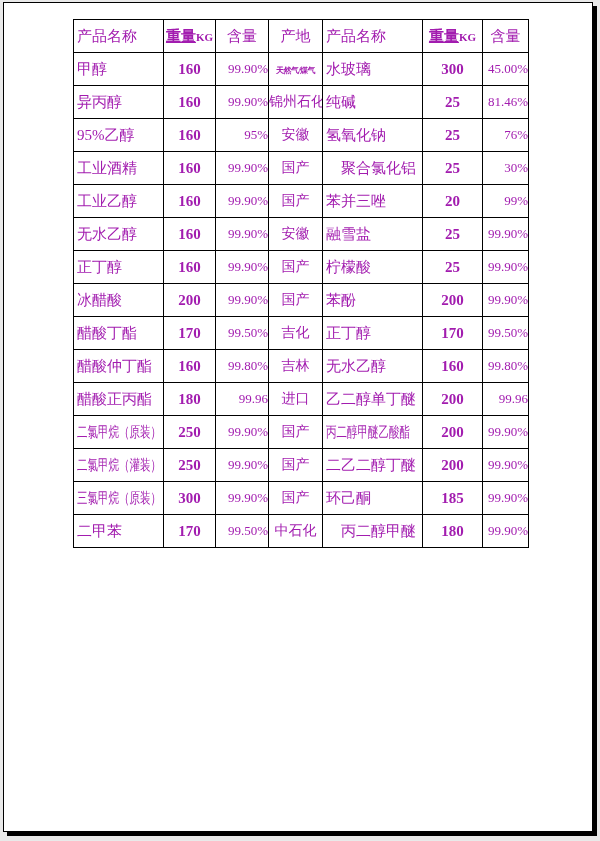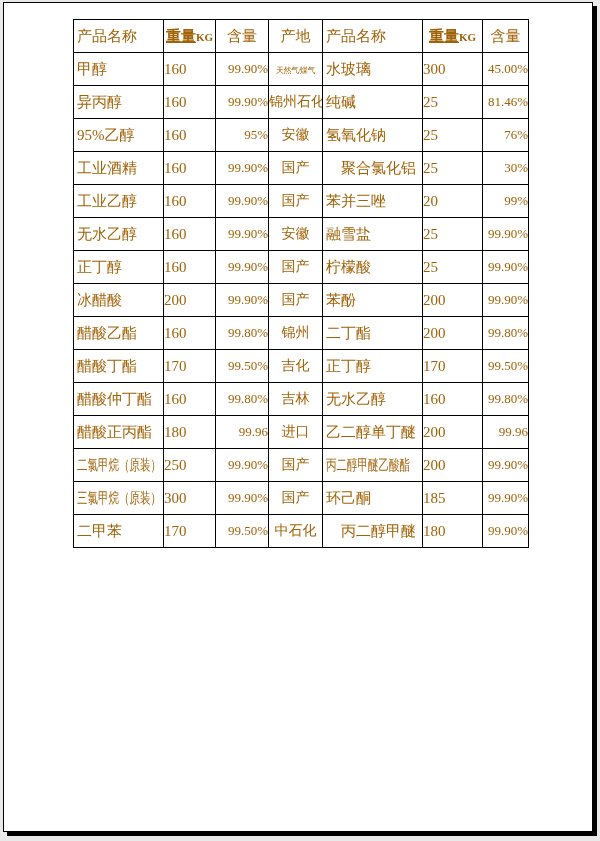--- a/index.html
+++ b/index.html
@@ -21,43 +21,43 @@
     font-weight:bold;
     color:#000;
     line-height:32px;
     white-space:nowrap;
   }
   table.product-table{
     border-collapse:collapse;
     table-layout:fixed;
     width:455px;
     margin:16px 0 0 69px;
-    color:#a16207;
+    color:#a21caf;
   }
   .product-table th,.product-table td{
     border:1px solid #000;
     height:32px;
     padding:0;
     overflow:hidden;
     white-space:nowrap;
     vertical-align:middle;
     background:#fff;
   }
   .product-table th{font-weight:normal;font-size:15px;}
   th.h-name{text-align:left;padding-left:3px;}
   th.h-center{text-align:center;}
   .wmain{font-weight:bold;text-decoration:underline;font-size:15px;}
   .wunit{font-weight:bold;font-size:11px;}
   td.c-name{text-align:left;padding-left:3px;font-size:15px;font-family:Liberation Serif, serif;}
-  td.c-weight{text-align:left;font-weight:normal;font-size:15px;}
+  td.c-weight{text-align:center;font-weight:bold;font-size:15px;}
   td.c-content{text-align:right;font-size:13px;}
   td.c-origin{text-align:center;font-size:14px;}
   td span{display:inline-block;}
   span.squeeze{transform:scaleX(0.70);transform-origin:0 50%;white-space:nowrap;}
-  span.tiny{font-size:8px;letter-spacing:-0.5px;}
+  span.tiny{font-size:8px;letter-spacing:-0.5px;font-weight:bold;}
 </style>
 </head>
 <body>
 
 <div class="page">
 
   <table class="product-table">
     <colgroup>
       <col style="width:90px">
         <col style="width:52px">
@@ -145,29 +145,20 @@
         <tr>
           <td class="c-name"><span>冰醋酸</span></td>
           <td class="c-weight"><span>200</span></td>
           <td class="c-content"><span>99.90%</span></td>
           <td class="c-origin"><span>国产</span></td>
           <td class="c-name"><span>苯酚</span></td>
           <td class="c-weight"><span>200</span></td>
           <td class="c-content"><span>99.90%</span></td>
         </tr>
         <tr>
-          <td class="c-name"><span>醋酸乙酯</span></td>
-          <td class="c-weight"><span>160</span></td>
-          <td class="c-content"><span>99.80%</span></td>
-          <td class="c-origin"><span>锦州</span></td>
-          <td class="c-name"><span>二丁酯</span></td>
-          <td class="c-weight"><span>200</span></td>
-          <td class="c-content"><span>99.80%</span></td>
-        </tr>
-        <tr>
           <td class="c-name"><span>醋酸丁酯</span></td>
           <td class="c-weight"><span>170</span></td>
           <td class="c-content"><span>99.50%</span></td>
           <td class="c-origin"><span>吉化</span></td>
           <td class="c-name"><span>正丁醇</span></td>
           <td class="c-weight"><span>170</span></td>
           <td class="c-content"><span>99.50%</span></td>
         </tr>
         <tr>
           <td class="c-name"><span>醋酸仲丁酯</span></td>
@@ -190,20 +181,29 @@
         <tr>
           <td class="c-name"><span class="squeeze">二氯甲烷（原装）</span></td>
           <td class="c-weight"><span>250</span></td>
           <td class="c-content"><span>99.90%</span></td>
           <td class="c-origin"><span>国产</span></td>
           <td class="c-name"><span class="squeeze">丙二醇甲醚乙酸酯</span></td>
           <td class="c-weight"><span>200</span></td>
           <td class="c-content"><span>99.90%</span></td>
         </tr>
         <tr>
+          <td class="c-name"><span class="squeeze">二氯甲烷（灌装）</span></td>
+          <td class="c-weight"><span>250</span></td>
+          <td class="c-content"><span>99.90%</span></td>
+          <td class="c-origin"><span>国产</span></td>
+          <td class="c-name"><span>二乙二醇丁醚</span></td>
+          <td class="c-weight"><span>200</span></td>
+          <td class="c-content"><span>99.90%</span></td>
+        </tr>
+        <tr>
           <td class="c-name"><span class="squeeze">三氯甲烷（原装）</span></td>
           <td class="c-weight"><span>300</span></td>
           <td class="c-content"><span>99.90%</span></td>
           <td class="c-origin"><span>国产</span></td>
           <td class="c-name"><span>环己酮</span></td>
           <td class="c-weight"><span>185</span></td>
           <td class="c-content"><span>99.90%</span></td>
         </tr>
         <tr>
           <td class="c-name"><span>二甲苯</span></td>

